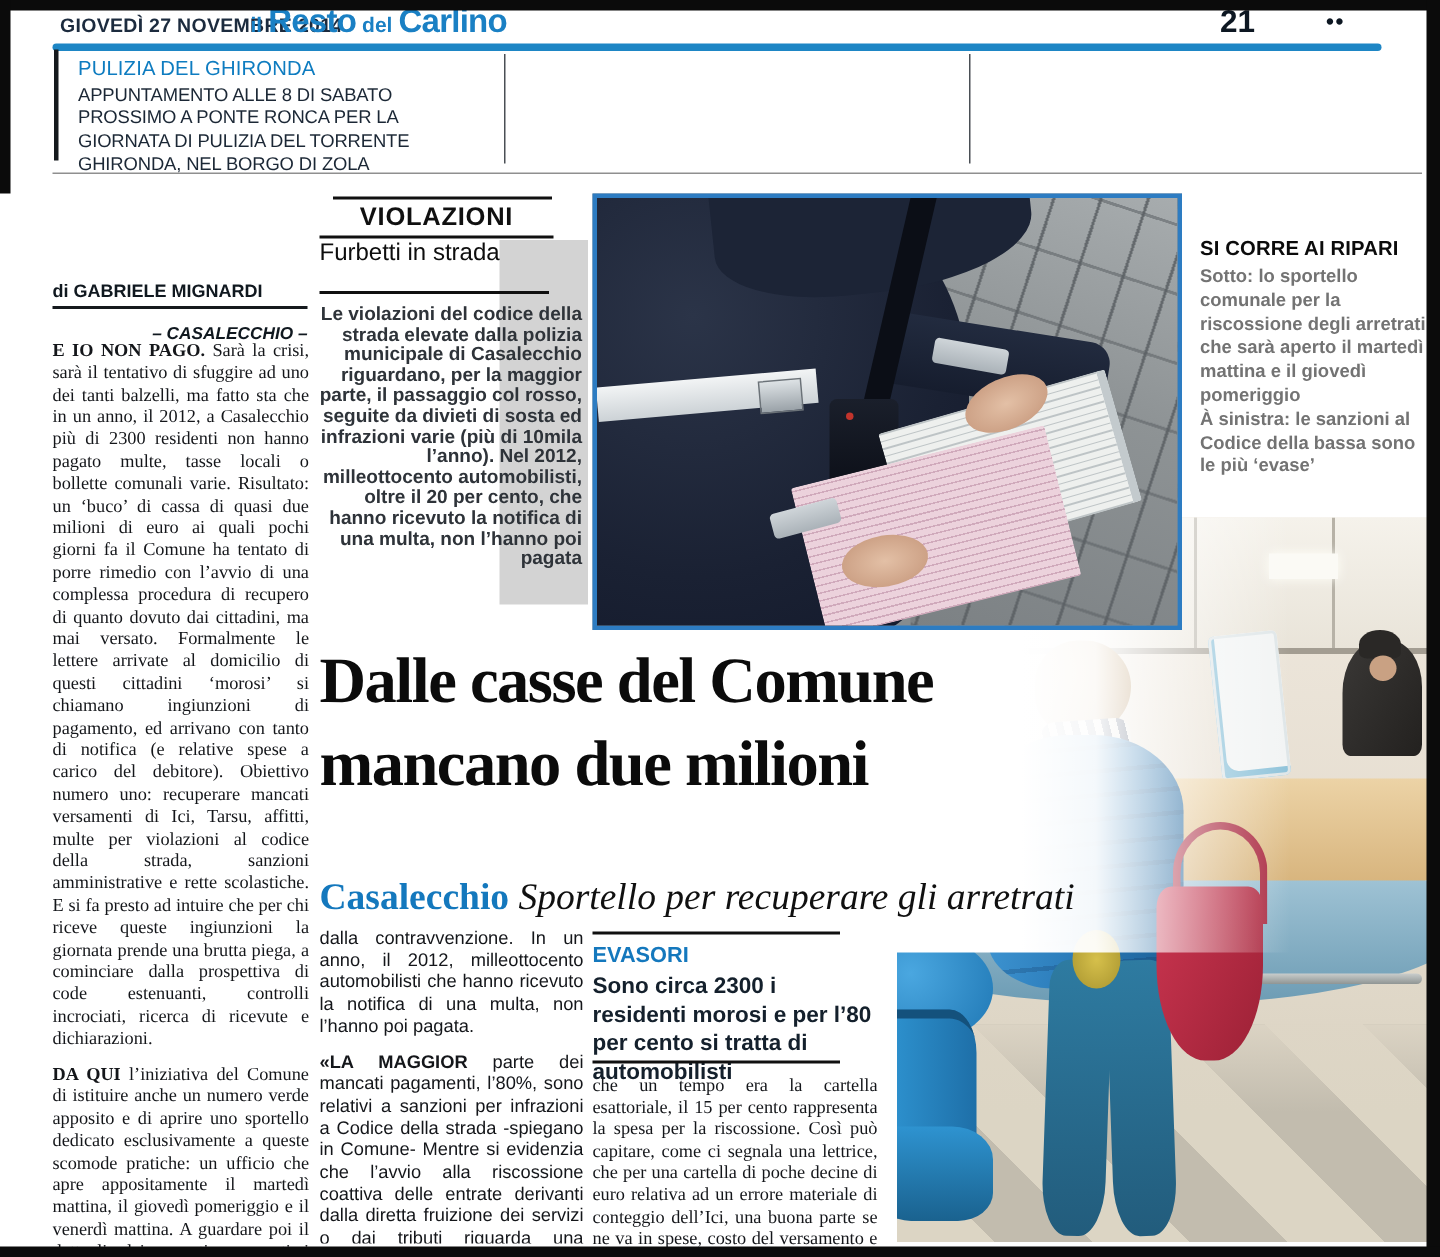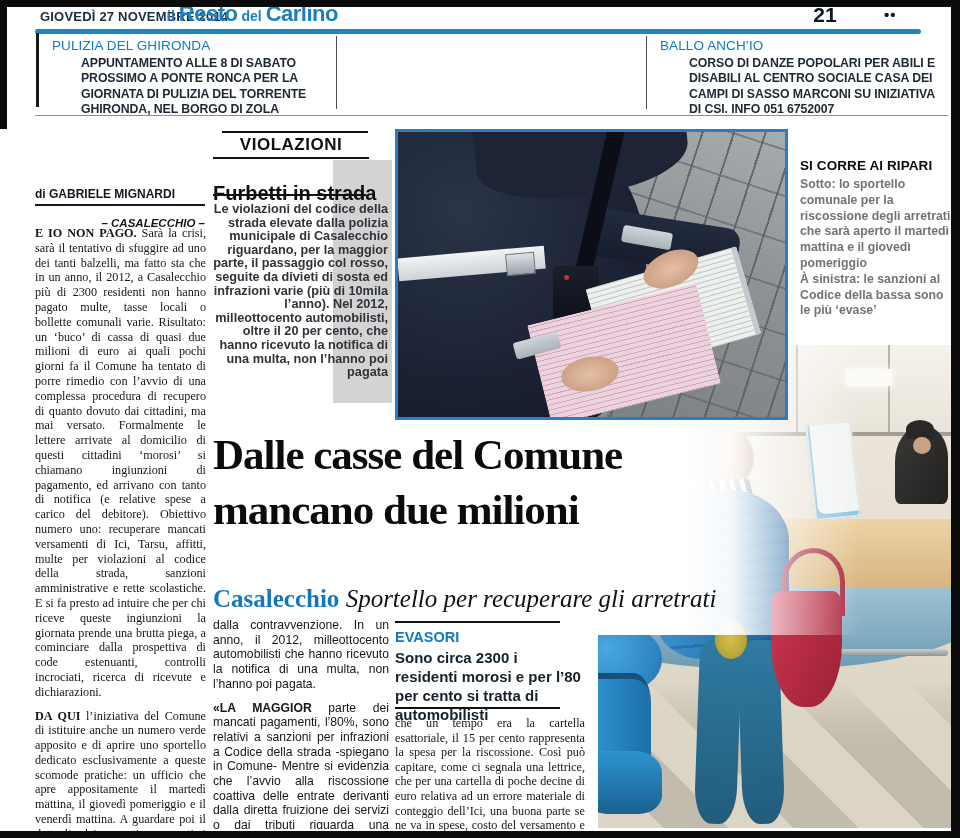--- a/index.html
+++ b/index.html
@@ -18,39 +18,39 @@
   .m-small{font-size:14px;}
   .m-big{font-size:22px;letter-spacing:-.5px;}
   .pageno{left:800px;top:3px;width:50px;text-align:center;font-weight:700;font-size:21px;color:#0d1722;}
   .dots{left:884px;top:6px;font-weight:700;font-size:15px;color:#0d1722;letter-spacing:1px;}
   .blue-rule{left:35px;top:29px;width:886px;height:5px;background:#1e86c5;border-radius:3px;}
 
   
   .brief-bar{left:36px;top:33px;width:3px;height:74px;background:#15191d;}
   .brief{top:38px;}
   .brief-title{font-weight:400;font-size:13.5px;color:#0e7cc0;margin-bottom:3px;letter-spacing:.1px;}
-  .brief-body{font-weight:700;font-size:12.3px;line-height:15.3px;color:#1b2735;letter-spacing:-.1px;margin-left:29px;}
+  .brief-body{font-weight:400;font-size:12.3px;line-height:15.3px;color:#1b2735;letter-spacing:-.1px;}
   .brief-sep{top:36px;width:1px;height:73px;background:#4a4f55;}
   .header-bottom-rule{left:35px;top:115px;width:913px;height:1px;background:#8f8f8f;}
 
   
   .byline{left:35px;top:187px;width:170px;font-weight:700;font-size:12px;color:#10181f;}
   .byline-rule{left:35px;top:204px;width:170px;height:2px;background:#15191d;}
   .location{left:35px;top:217px;width:170px;text-align:right;font-style:italic;font-weight:700;font-size:11.5px;color:#10181f;}
   .leftcol{left:35px;top:226px;width:171px;height:606px;overflow:hidden;
            font-family:"Liberation Serif",serif;font-size:12.2px;line-height:14.8px;text-align:justify;}
   .leftcol p{margin:0 0 9px 0;}
   .lead{font-weight:700;}
 
   
   .kicker-rule-top{left:222px;top:131px;width:146px;height:2px;background:#101010;}
   .kicker{left:213px;top:135px;width:156px;text-align:center;font-weight:600;font-size:17px;letter-spacing:.5px;color:#101010;}
   .kicker-rule-bot{left:213px;top:157px;width:156px;height:2px;background:#101010;}
   .furbetti-gray{left:333px;top:160px;width:59px;height:243px;background:#d3d3d3;}
-  .furbetti-title{left:213px;top:182px;font-weight:700;font-size:20px;color:#0d0d0d;z-index:2;}
+  .furbetti-title{left:213px;top:160px;font-weight:400;font-size:16px;color:#0d0d0d;z-index:2;}
   .furbetti-rule{left:213px;top:194px;width:153px;height:2px;background:#101010;z-index:2;}
   .furbetti-body{left:211px;top:203px;width:177px;text-align:right;font-weight:700;
                  font-size:12.7px;line-height:13.6px;color:#2e3339;z-index:2;}
 
   
   .caption{left:800px;top:158px;width:152px;}
   .caption-title{font-weight:700;font-size:13.5px;color:#0b0b0b;margin-bottom:4px;letter-spacing:.1px;}
   .caption-body{font-weight:700;font-size:12.3px;line-height:15.8px;color:#737373;}
 
   
@@ -151,24 +151,20 @@
   <div class="abs dots">••</div>
   <div class="abs blue-rule"></div>
 
   <div class="abs brief-bar"></div>
   <div class="abs brief" style="left:52px;width:272px;">
     <div class="brief-title">PULIZIA DEL GHIRONDA</div>
     <div class="brief-body">APPUNTAMENTO ALLE 8 DI SABATO PROSSIMO A PONTE RONCA PER LA GIORNATA DI PULIZIA DEL TORRENTE GHIRONDA, NEL BORGO DI ZOLA</div>
   </div>
   <div class="abs brief-sep" style="left:336px;"></div>
   <div class="abs brief-sep" style="left:646px;"></div>
-  <div class="abs brief" style="left:660px;width:285px;">
-    <div class="brief-title">BALLO ANCH’IO</div>
-    <div class="brief-body">CORSO DI DANZE POPOLARI PER ABILI E DISABILI AL CENTRO SOCIALE CASA DEI CAMPI DI SASSO MARCONI SU INIZIATIVA DI CSI. INFO 051 6752007</div>
-  </div>
   <div class="abs header-bottom-rule"></div>
 
   <div class="abs byline">di GABRIELE MIGNARDI</div>
   <div class="abs byline-rule"></div>
   <div class="abs location">– CASALECCHIO –</div>
   <div class="abs leftcol">
     <p><span class="lead">E IO NON PAGO.</span><span> Sarà la crisi, sarà il tentativo di sfuggire ad uno dei tanti balzelli, ma fatto sta che in un anno, il 2012, a Casalecchio più di 2300 residenti non hanno pagato multe, tasse locali o bollette comunali varie. Risultato: un ‘buco’ di cassa di quasi due milioni di euro ai quali pochi giorni fa il Comune ha tentato di porre rimedio con l’avvio di una complessa procedura di recupero di quanto dovuto dai cittadini, ma mai versato. Formalmente le lettere arrivate al domicilio di questi cittadini ‘morosi’ si chiamano ingiunzioni di pagamento, ed arrivano con tanto di notifica (e relative spese a carico del debitore). Obiettivo numero uno: recuperare mancati versamenti di Ici, Tarsu, affitti, multe per violazioni al codice della strada, sanzioni amministrative e rette scolastiche. E si fa presto ad intuire che per chi riceve queste ingiunzioni la giornata prende una brutta piega, a cominciare dalla prospettiva di code estenuanti, controlli incrociati, ricerca di ricevute e dichiarazioni.</span></p>
     <p><span class="lead">DA QUI</span><span> l’iniziativa del Comune di istituire anche un numero verde apposito e di aprire uno sportello dedicato esclusivamente a queste scomode pratiche: un ufficio che apre appositamente il martedì mattina, il giovedì pomeriggio e il venerdì mattina. A guardare poi il dettaglio dei mancati pagamenti si scopre che a farla da padrona, con l’ampia maggioranza di potenziali evasori, sono gli automobilisti. Due multe su dieci comminate dalla polizia municipale di Casalecchio non sono state pagate. Violazioni del codice della strada, dal passaggio col rosso (la maggioranza) ai divieti di sosta ed infrazioni varie (più di 10mila l’anno), in percentuale superiore al 20 per cento non vengono pagate, nonostante l’introduzione dello ‘sconto’ per chi paga entro i trenta giorni</span></p>
   </div>
 

